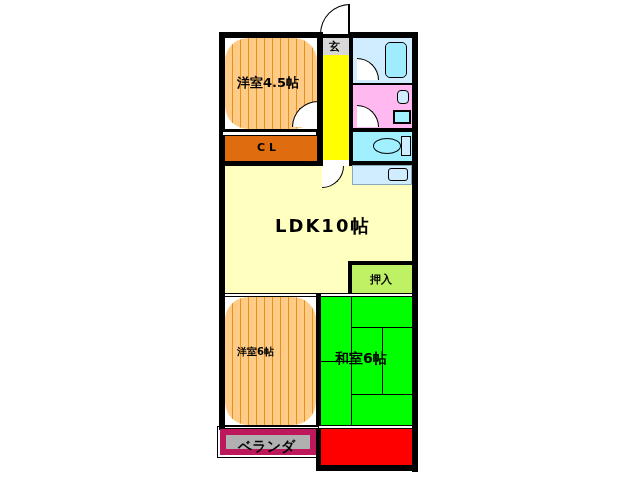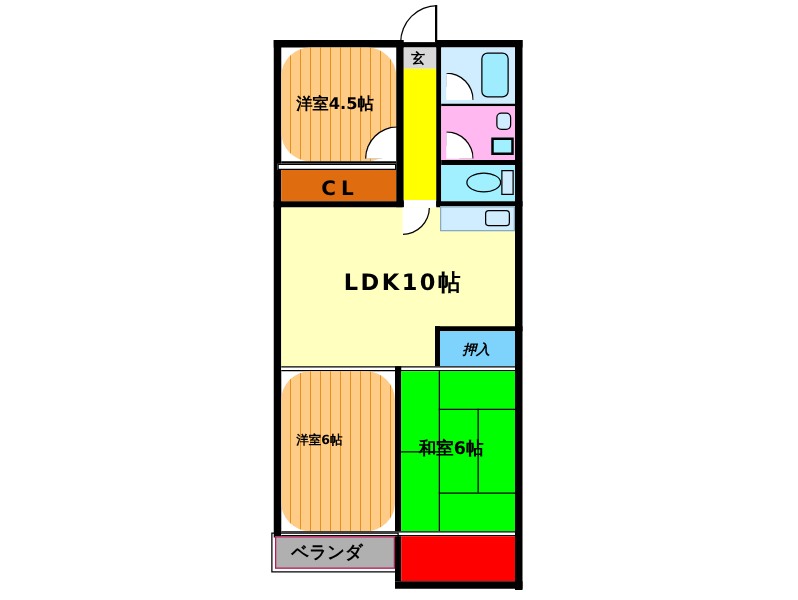--- a/index.html
+++ b/index.html
@@ -19,21 +19,21 @@
 <div class="abs" style="left:320px;top:4px;width:30px;height:30px;border:1px solid #000;border-radius:30px 0 0 0;border-bottom:none;border-right:2px solid #000;background:#fff;"></div>
 
 <div class="abs stripes" style="left:225px;top:38px;width:92px;height:91px;">
   <div class="abs lbl" style="left:12px;top:36px;font-size:13px;">洋室4.5帖</div>
 </div>
 <div class="abs" style="left:292px;top:101px;width:26px;height:26px;background:#fff;border:1px solid #000;border-radius:26px 0 0 0;border-right:none;border-bottom:none;"></div>
 <div class="abs wall" style="left:225px;top:129px;width:92px;height:2px;"></div>
 <div class="abs" style="left:222px;top:131px;width:95px;height:5px;background:#fff;border:1px solid #000;"></div>
 
 <div class="abs" style="left:225px;top:136px;width:92px;height:25px;background:#e06c10;">
-  <div class="abs lbl" style="left:32px;top:5px;font-size:16px;letter-spacing:4px;">CL</div>
+  <div class="abs lbl" style="left:32px;top:5px;font-size:11px;letter-spacing:4px;">CL</div>
 </div>
 <div class="abs wall" style="left:219px;top:161px;width:104px;height:5px;"></div>
 
 <div class="abs wall" style="left:317px;top:32px;width:6px;height:134px;"></div>
 <div class="abs" style="left:323px;top:38px;width:26px;height:17px;background:#d8d8d8;">
   <div class="abs lbl" style="left:6px;top:1px;font-size:11px;">玄</div>
 </div>
 <div class="abs" style="left:323px;top:55px;width:26px;height:105px;background:#ffff00;"></div>
 <div class="abs wall" style="left:349px;top:32px;width:4px;height:134px;"></div>
 
@@ -59,21 +59,21 @@
 <div class="abs" style="left:225px;top:166px;width:187px;height:127px;background:#ffffc0;">
   <div class="abs lbl" style="left:40px;top:48px;font-size:18px;letter-spacing:2px;margin-left:10px;">LDK10帖</div>
 </div>
 <div class="abs" style="left:352px;top:165px;width:60px;height:20px;background:#d0ecff;border:1px solid #8ab;">
   <div class="abs" style="left:35px;top:2px;width:20px;height:13px;border:1px solid #000;border-radius:3px;background:#d0ecff;"></div>
 </div>
 <div class="abs" style="left:322px;top:166px;width:22px;height:22px;border:1px solid #000;border-radius:0 0 22px 0;border-top:none;border-left:none;background:#fff;"></div>
 
 <div class="abs wall" style="left:348px;top:261px;width:70px;height:4px;"></div>
 <div class="abs wall" style="left:348px;top:261px;width:4px;height:32px;"></div>
-<div class="abs" style="left:352px;top:265px;width:60px;height:40px;background:#7dd3fc;font-style:italic;">
+<div class="abs" style="left:352px;top:265px;width:60px;height:40px;background:#bef264;">
   <div class="abs lbl" style="left:18px;top:7px;font-size:11px;">押入</div>
 </div>
 
 <div class="abs" style="left:225px;top:293px;width:187px;height:4px;background:#fff;border-top:1px solid #000;border-bottom:1px solid #000;"></div>
 
 <div class="abs stripes" style="left:225px;top:297px;width:91px;height:128px;">
   <div class="abs lbl" style="left:12px;top:48px;font-size:10px;">洋室6帖</div>
 </div>
 <div class="abs wall" style="left:316px;top:293px;width:5px;height:172px;"></div>
 
@@ -81,17 +81,17 @@
   <div class="abs" style="left:30px;top:0;width:1px;height:128px;background:#000;"></div>
   <div class="abs" style="left:30px;top:30px;width:61px;height:1px;background:#000;"></div>
   <div class="abs" style="left:30px;top:97px;width:61px;height:1px;background:#000;"></div>
   <div class="abs" style="left:61px;top:30px;width:1px;height:67px;background:#000;"></div>
   <div class="abs" style="left:0;top:64px;width:30px;height:1px;background:#000;"></div>
   <div class="abs lbl" style="left:14px;top:53px;font-size:14px;text-align:center;">和室6帖</div>
 </div>
 
 <div class="abs" style="left:225px;top:425px;width:187px;height:4px;background:#fff;border-top:1px solid #000;border-bottom:1px solid #000;"></div>
 
-<div class="abs" style="left:220px;top:429px;width:96px;height:26px;background:#b0b0b0;border:1px solid #be185d;outline:1px solid #000;outline-offset:2px;">
+<div class="abs" style="left:220px;top:429px;width:96px;height:26px;background:#b0b0b0;border:6px solid #be185d;outline:1px solid #000;outline-offset:2px;">
   <div class="abs lbl" style="left:12px;top:3px;font-size:14px;">ベランダ</div>
 </div>
 <div class="abs" style="left:321px;top:429px;width:91px;height:36px;background:#ff0000;"></div>
 <div class="abs wall" style="left:316px;top:465px;width:102px;height:6px;"></div>
 
 </body></html>

